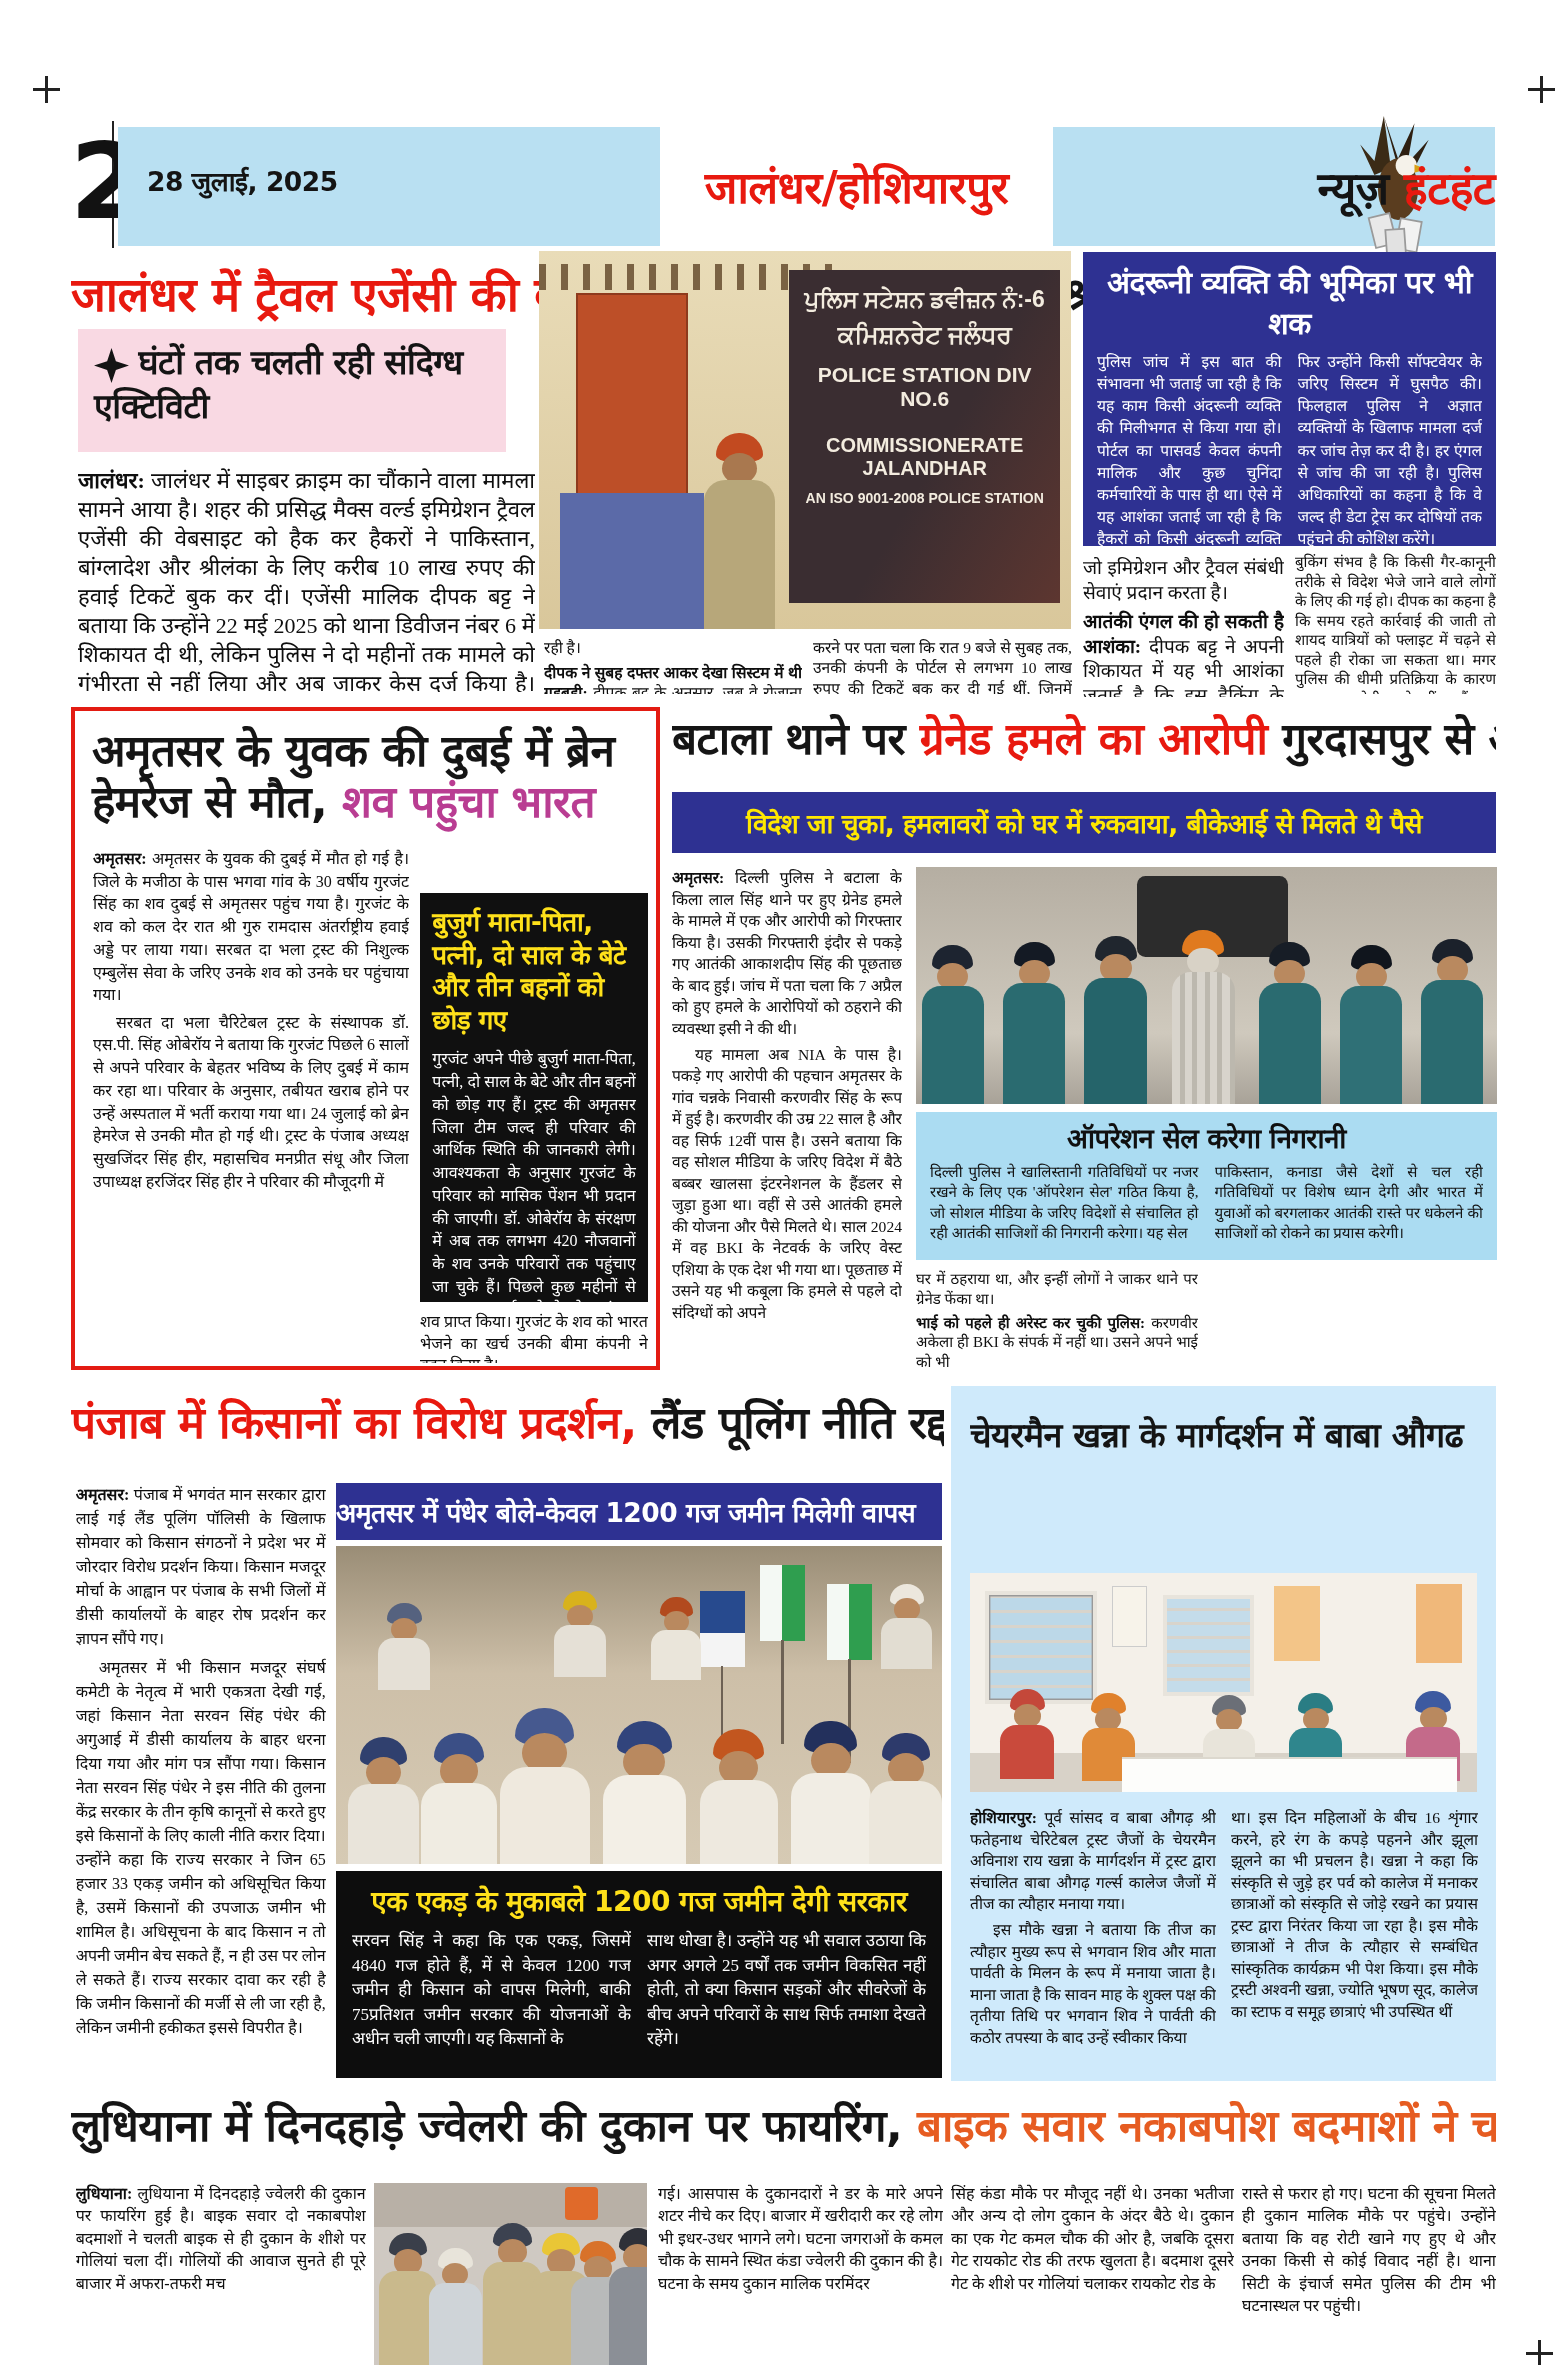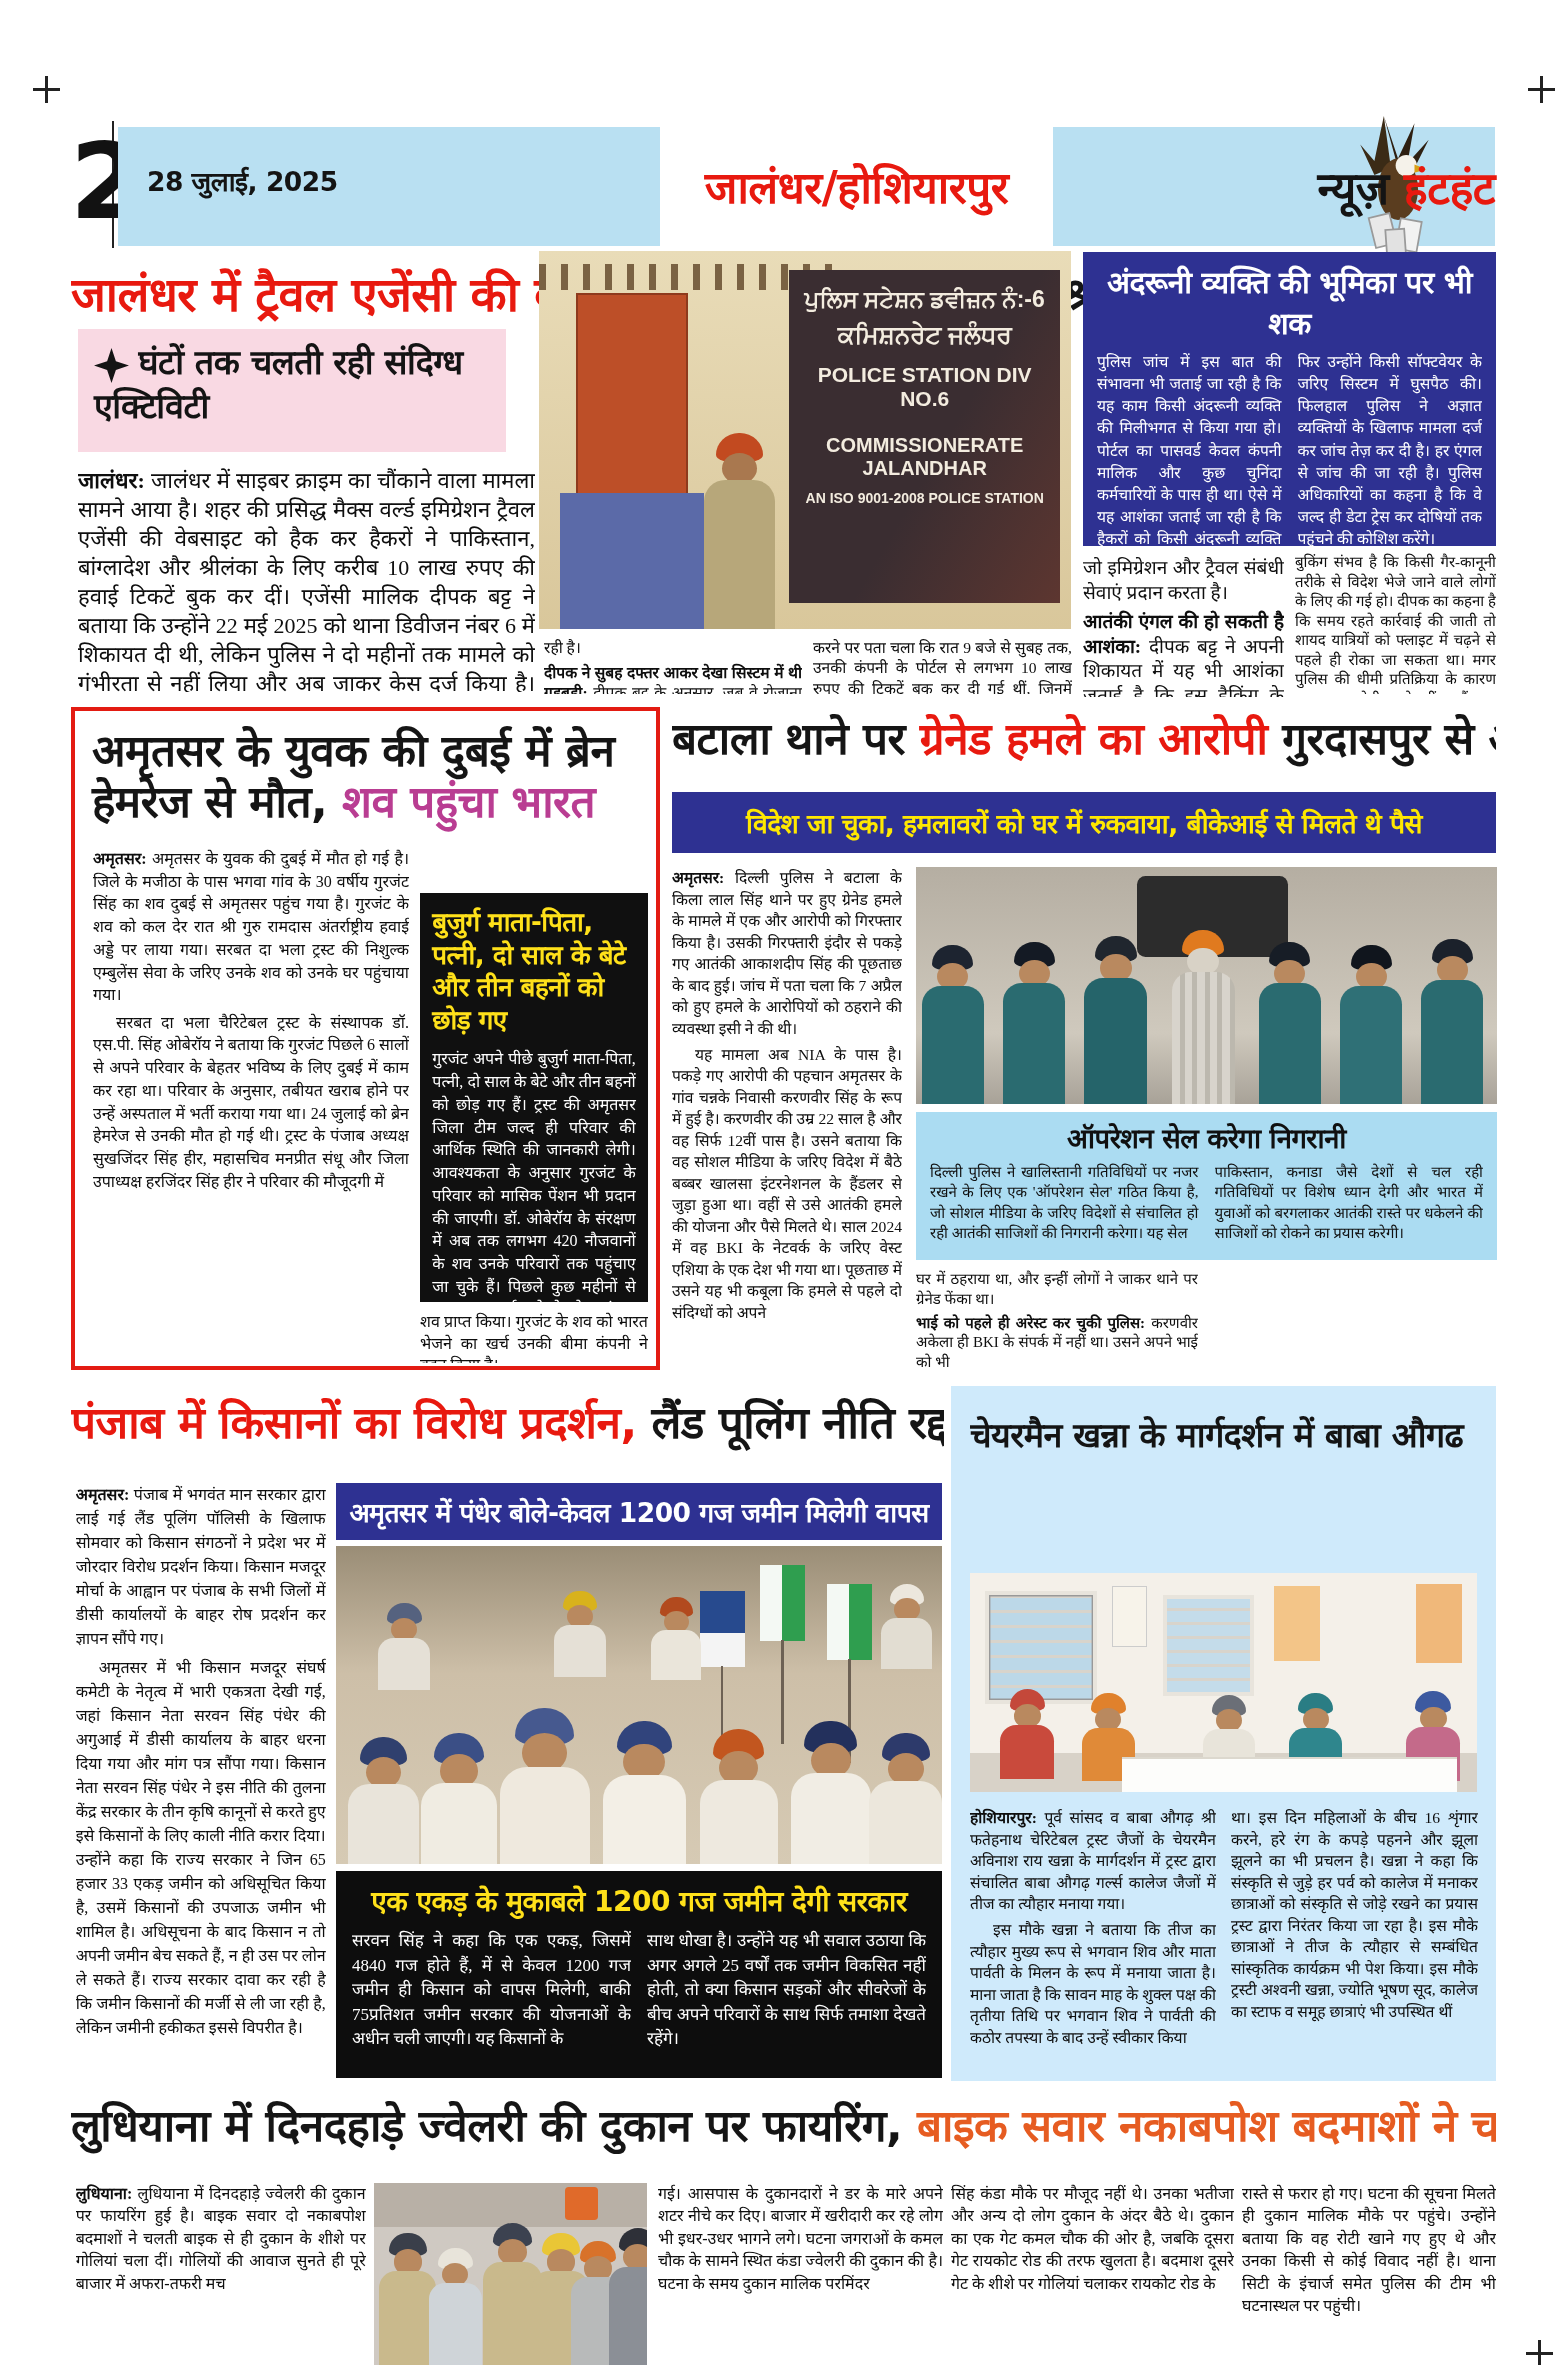--- a/index.html
+++ b/index.html
@@ -204,21 +204,21 @@
 </div>
 
 <div class="abs" style="left:71px;top:1386px;width:873px;height:695px">
   <div class="hl" style="font-size:44px;white-space:nowrap;overflow:hidden;width:873px;padding-top:4.7px">
     <span style="color:#e8190f">पंजाब में किसानों का विरोध प्रदर्शन,</span><span style="color:#151515"> लैंड पूलिंग नीति रद्द करने की मांग</span>
   </div>
   <div class="abs body-col" style="left:4.7px;top:97px;width:250px;height:595px;font-size:16px;line-height:1.5">
     <p class="noind"><span class="lead">अमृतसर:</span> <span>पंजाब में भगवंत मान सरकार द्वारा लाई गई लैंड पूलिंग पॉलिसी के खिलाफ सोमवार को किसान संगठनों ने प्रदेश भर में जोरदार विरोध प्रदर्शन किया। किसान मजदूर मोर्चा के आह्वान पर पंजाब के सभी जिलों में डीसी कार्यालयों के बाहर रोष प्रदर्शन कर ज्ञापन सौंपे गए।</span></p>
     <p>अमृतसर में भी किसान मजदूर संघर्ष कमेटी के नेतृत्व में भारी एकत्रता देखी गई, जहां किसान नेता सरवन सिंह पंधेर की अगुआई में डीसी कार्यालय के बाहर धरना दिया गया और मांग पत्र सौंपा गया। किसान नेता सरवन सिंह पंधेर ने इस नीति की तुलना केंद्र सरकार के तीन कृषि कानूनों से करते हुए इसे किसानों के लिए काली नीति करार दिया। उन्होंने कहा कि राज्य सरकार ने जिन 65 हजार 33 एकड़ जमीन को अधिसूचित किया है, उसमें किसानों की उपजाऊ जमीन भी शामिल है। अधिसूचना के बाद किसान न तो अपनी जमीन बेच सकते हैं, न ही उस पर लोन ले सकते हैं। राज्य सरकार दावा कर रही है कि जमीन किसानों की मर्जी से ली जा रही है, लेकिन जमीनी हकीकत इससे विपरीत है।</p>
   </div>
-  <div class="navy hl" style="position:absolute;left:265px;top:97px;width:606px;height:57px;display:flex;align-items:center;justify-content:center;overflow:hidden">
+  <div class="navy hl" style="position:absolute;left:265px;top:97px;width:606px;height:57px;display:flex;align-items:center;overflow:hidden">
     <span style="color:#fff;font-size:26.5px;white-space:nowrap">अमृतसर में पंधेर बोले-केवल 1200 गज जमीन मिलेगी वापस</span>
   </div>
 
   <div class="photo" style="left:265px;top:160px;width:606px;height:318px;background:linear-gradient(#9a8d76,#cdbfa8 40%,#d6cab4)">
     <div class="flag" style="left:70%;top:6%"></div>
     <div class="flag" style="left:81%;top:12%"></div>
     <div class="flag" style="left:60%;top:14%;background:linear-gradient(#274a8e 55%,#f4f4f4 55%)"></div>
     <div class="pfig" style="left:2%;bottom:-6%;font-size:71px;--t:#30406e;--b:#e9e4da;--bh:1.4em">
         <i class="tb"></i>
         <i class="hd"></i>

